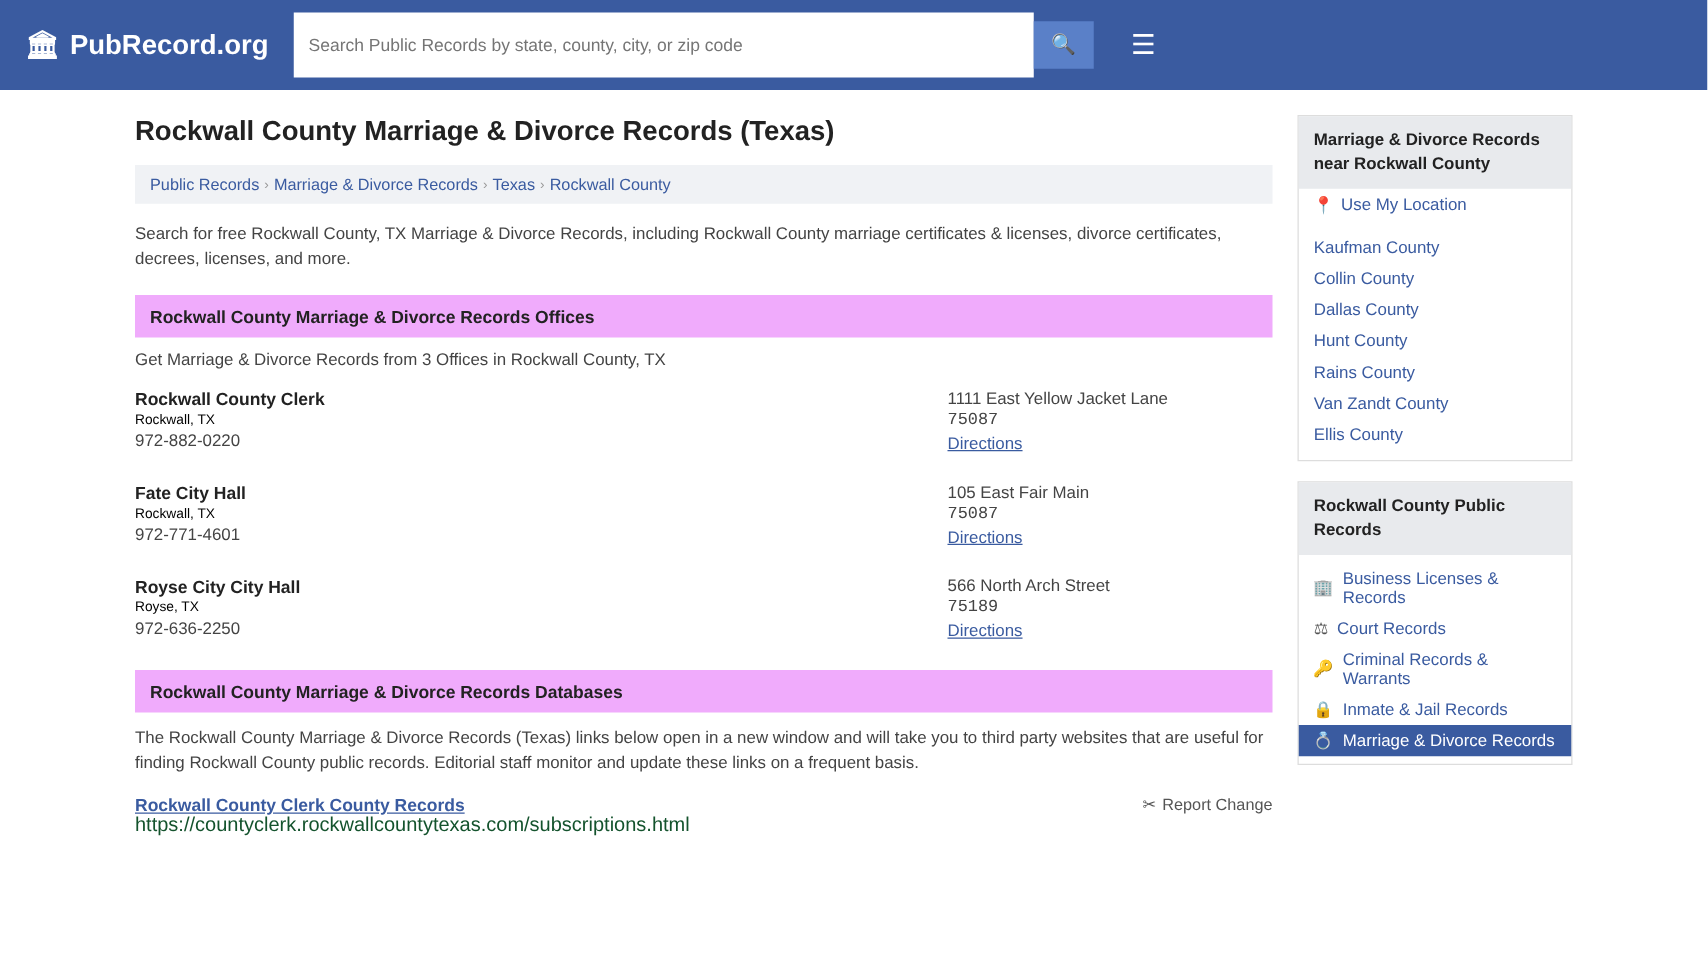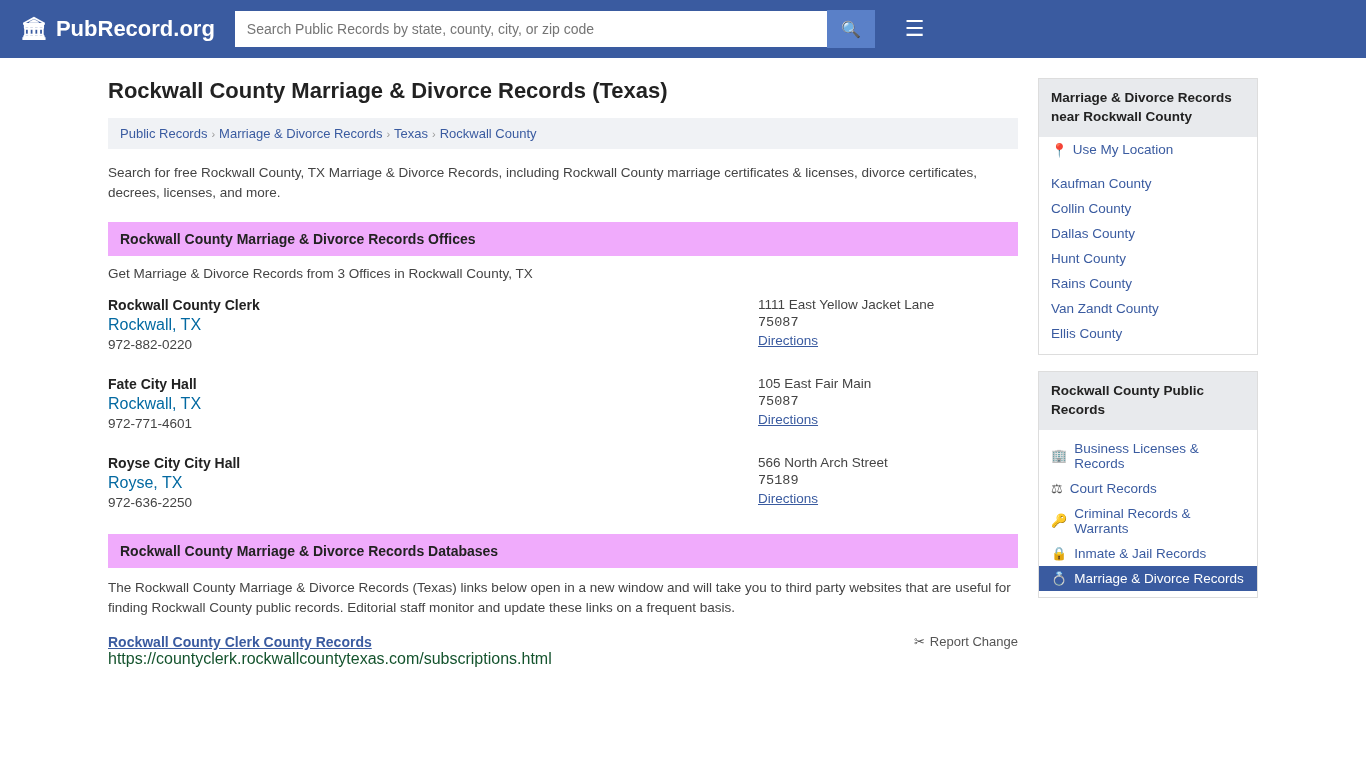--- a/index.html
+++ b/index.html
@@ -27,21 +27,21 @@
       display: flex;
       align-items: center;
       max-width: 640px;
     }
     .search-input {
       flex: 1;
       padding: 8px 12px;
       font-size: 14px;
       border: none;
       outline: none;
-      height: 36px;
+      height: 52px;
     }
     .search-button {
       background: #5a80c8;
       border: none;
       padding: 8px 14px;
       height: 38px;
       cursor: pointer;
       color: #fff;
       font-size: 16px;
     }
@@ -131,22 +131,22 @@
     }
     .office-left { flex: 1; }
     .office-right { width: 260px; font-size: 13.5px; }
     .office-name {
       font-weight: bold;
       font-size: 14px;
       color: #222;
       margin-bottom: 3px;
     }
     .office-city {
-      font-size: 16px;
-      color: #0369a1;
+      font-size: 11px;
+      color: #000000;
       margin-bottom: 3px;
     }
     .office-phone {
       font-size: 13.5px;
       color: #444;
     }
     .office-address {
       color: #444;
       margin-bottom: 3px;
     }

